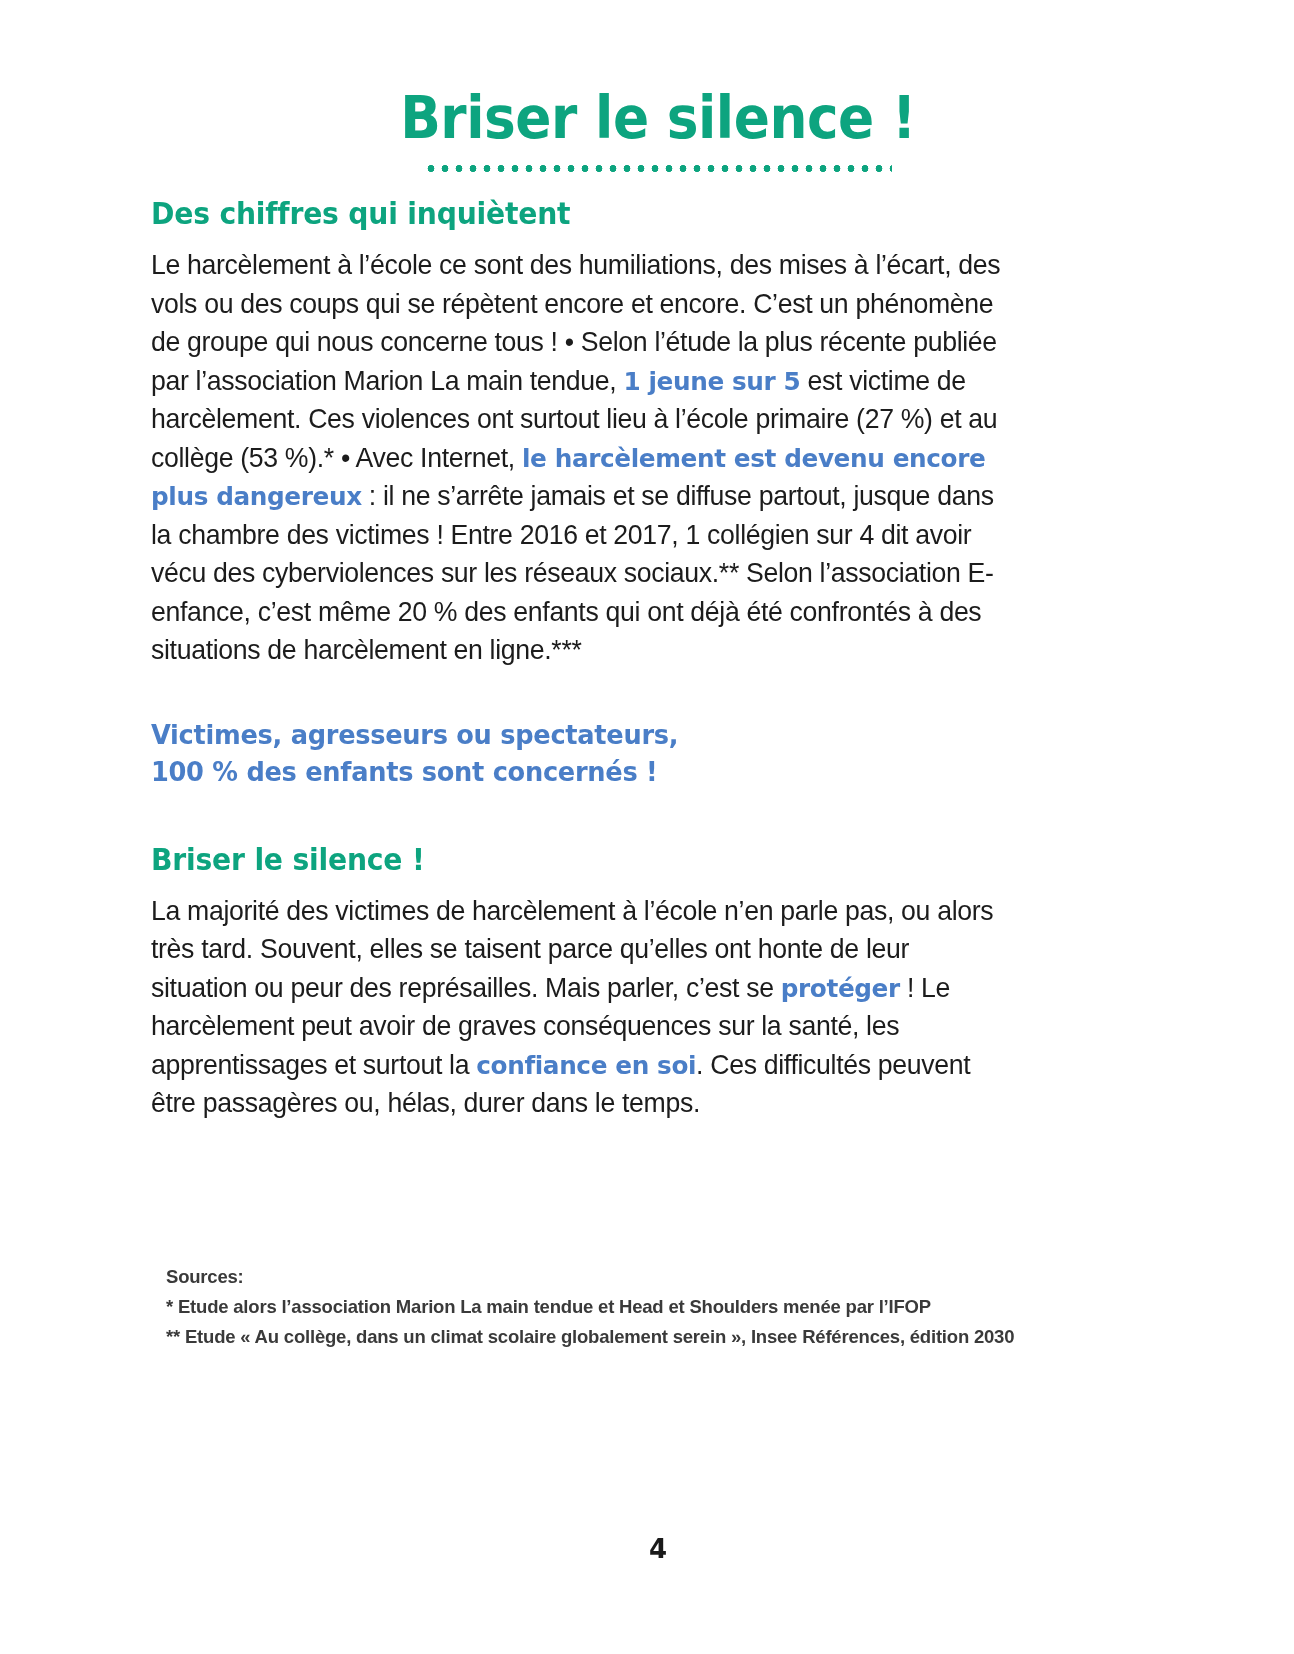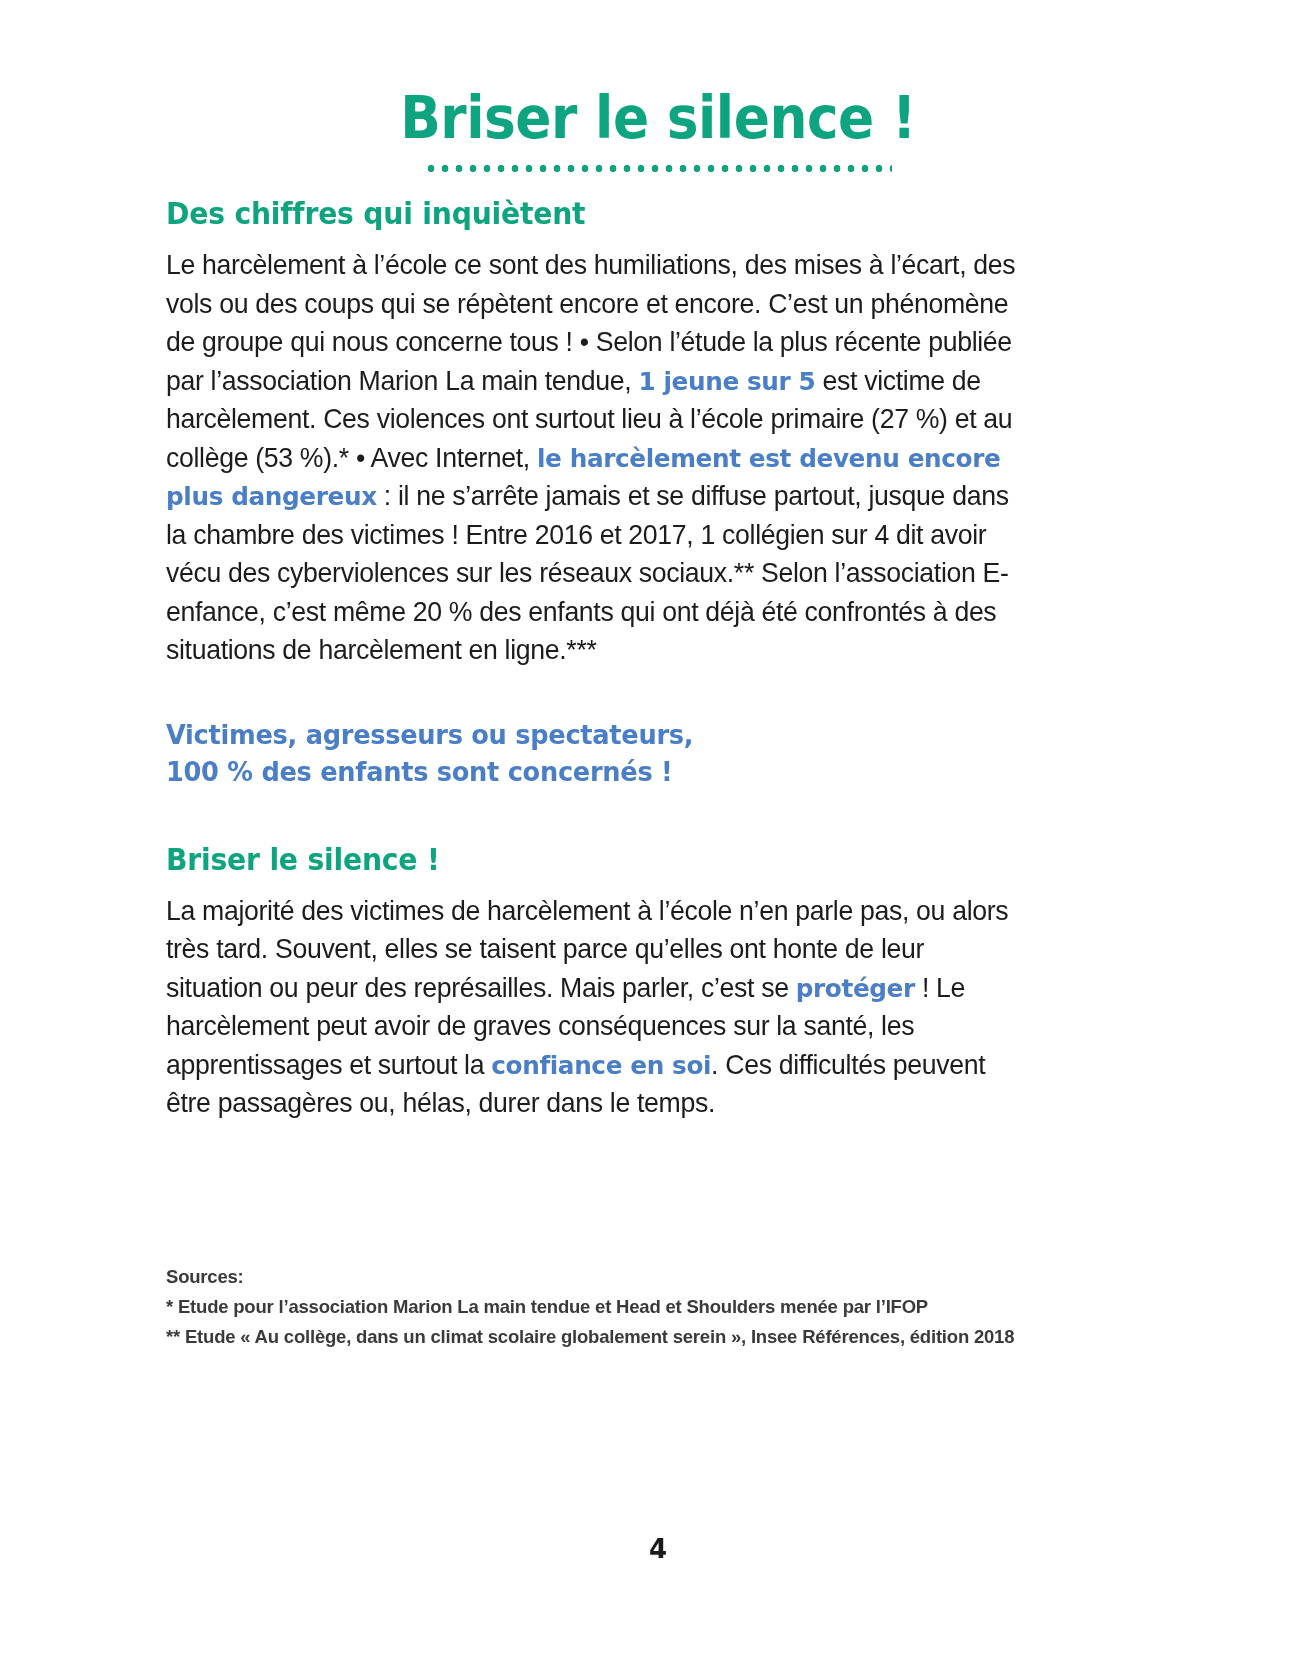--- a/index.html
+++ b/index.html
@@ -46,21 +46,21 @@
     height: 11px;
     background-image: radial-gradient(circle, #0da47f 0 3.3px, transparent 3.6px);
     background-size: 14px 11px;
     background-repeat: repeat-x;
     background-position: left center;
   }
 
   
   .content {
     position: absolute;
-    left: 155px;
+    left: 140px;
     top: 196px;
     width: 884px;
   }
 
   h2.section-heading {
     font-family: "DejaVu Sans", sans-serif;
     font-weight: 700;
     font-size: 30px;
     line-height: 1.2;
     color: #0da47f;
@@ -160,19 +160,19 @@
     <div class="gap-2"></div>
 
     <h2 class="section-heading second">Briser le silence !</h2>
 
     <p class="body-text"><span>La majorité des victimes de harcèlement à l’école n’en parle pas, ou alors très tard. Souvent, elles se taisent parce qu’elles ont honte de leur situation ou peur des représailles. Mais parler, c’est se </span><span class="hl">protéger</span><span> ! Le harcèlement peut avoir de graves conséquences sur la santé, les apprentissages et surtout la </span><span class="hl">confiance en soi</span><span>. Ces difficultés peuvent être passagères ou, hélas, durer dans le temps.</span></p>
 
   </div>
 
   <div class="sources">
     <div class="src-line">Sources:</div>
-    <div class="src-line">* Etude pour l’association Marion La main tendue et Head et Shoulders menée par l’IFOP</div>
-    <div class="src-line">** Etude « Au collège, dans un climat scolaire globalement serein », Insee Références, édition 2018</div>
+    <div class="src-line">* Etude alors l’association Marion La main tendue et Head et Shoulders menée par l’IFOP</div>
+    <div class="src-line">** Etude « Au collège, dans un climat scolaire globalement serein », Insee Références, édition 2030</div>
   </div>
 
   <div class="page-number">4</div>
 
 </div>
 
 </body></html>

